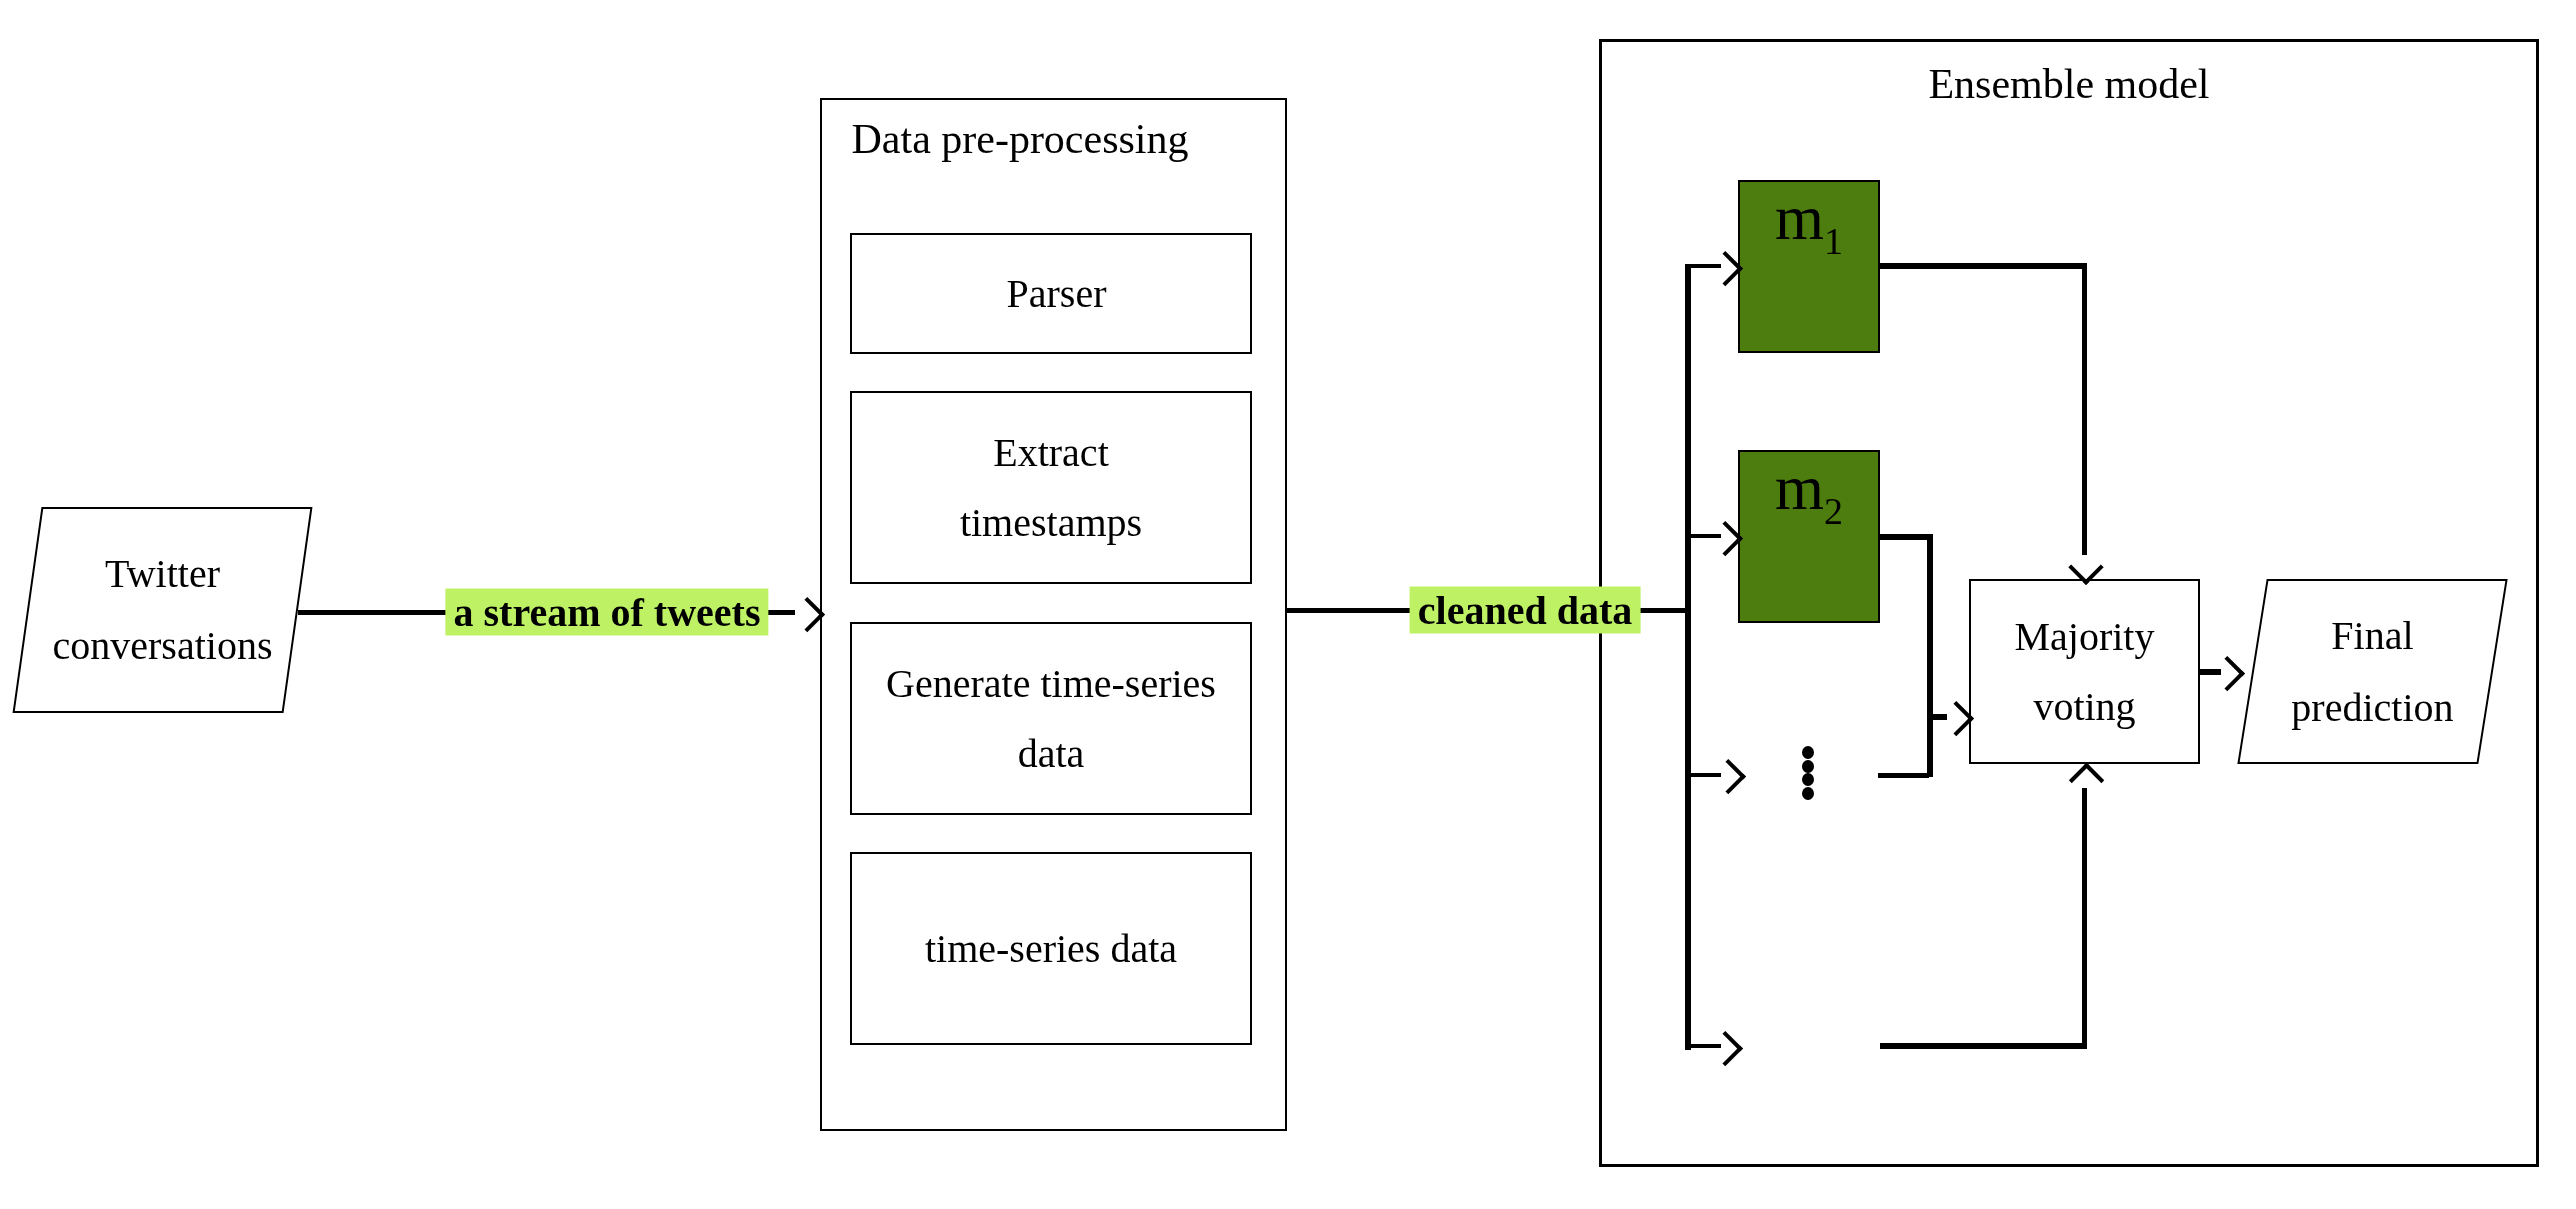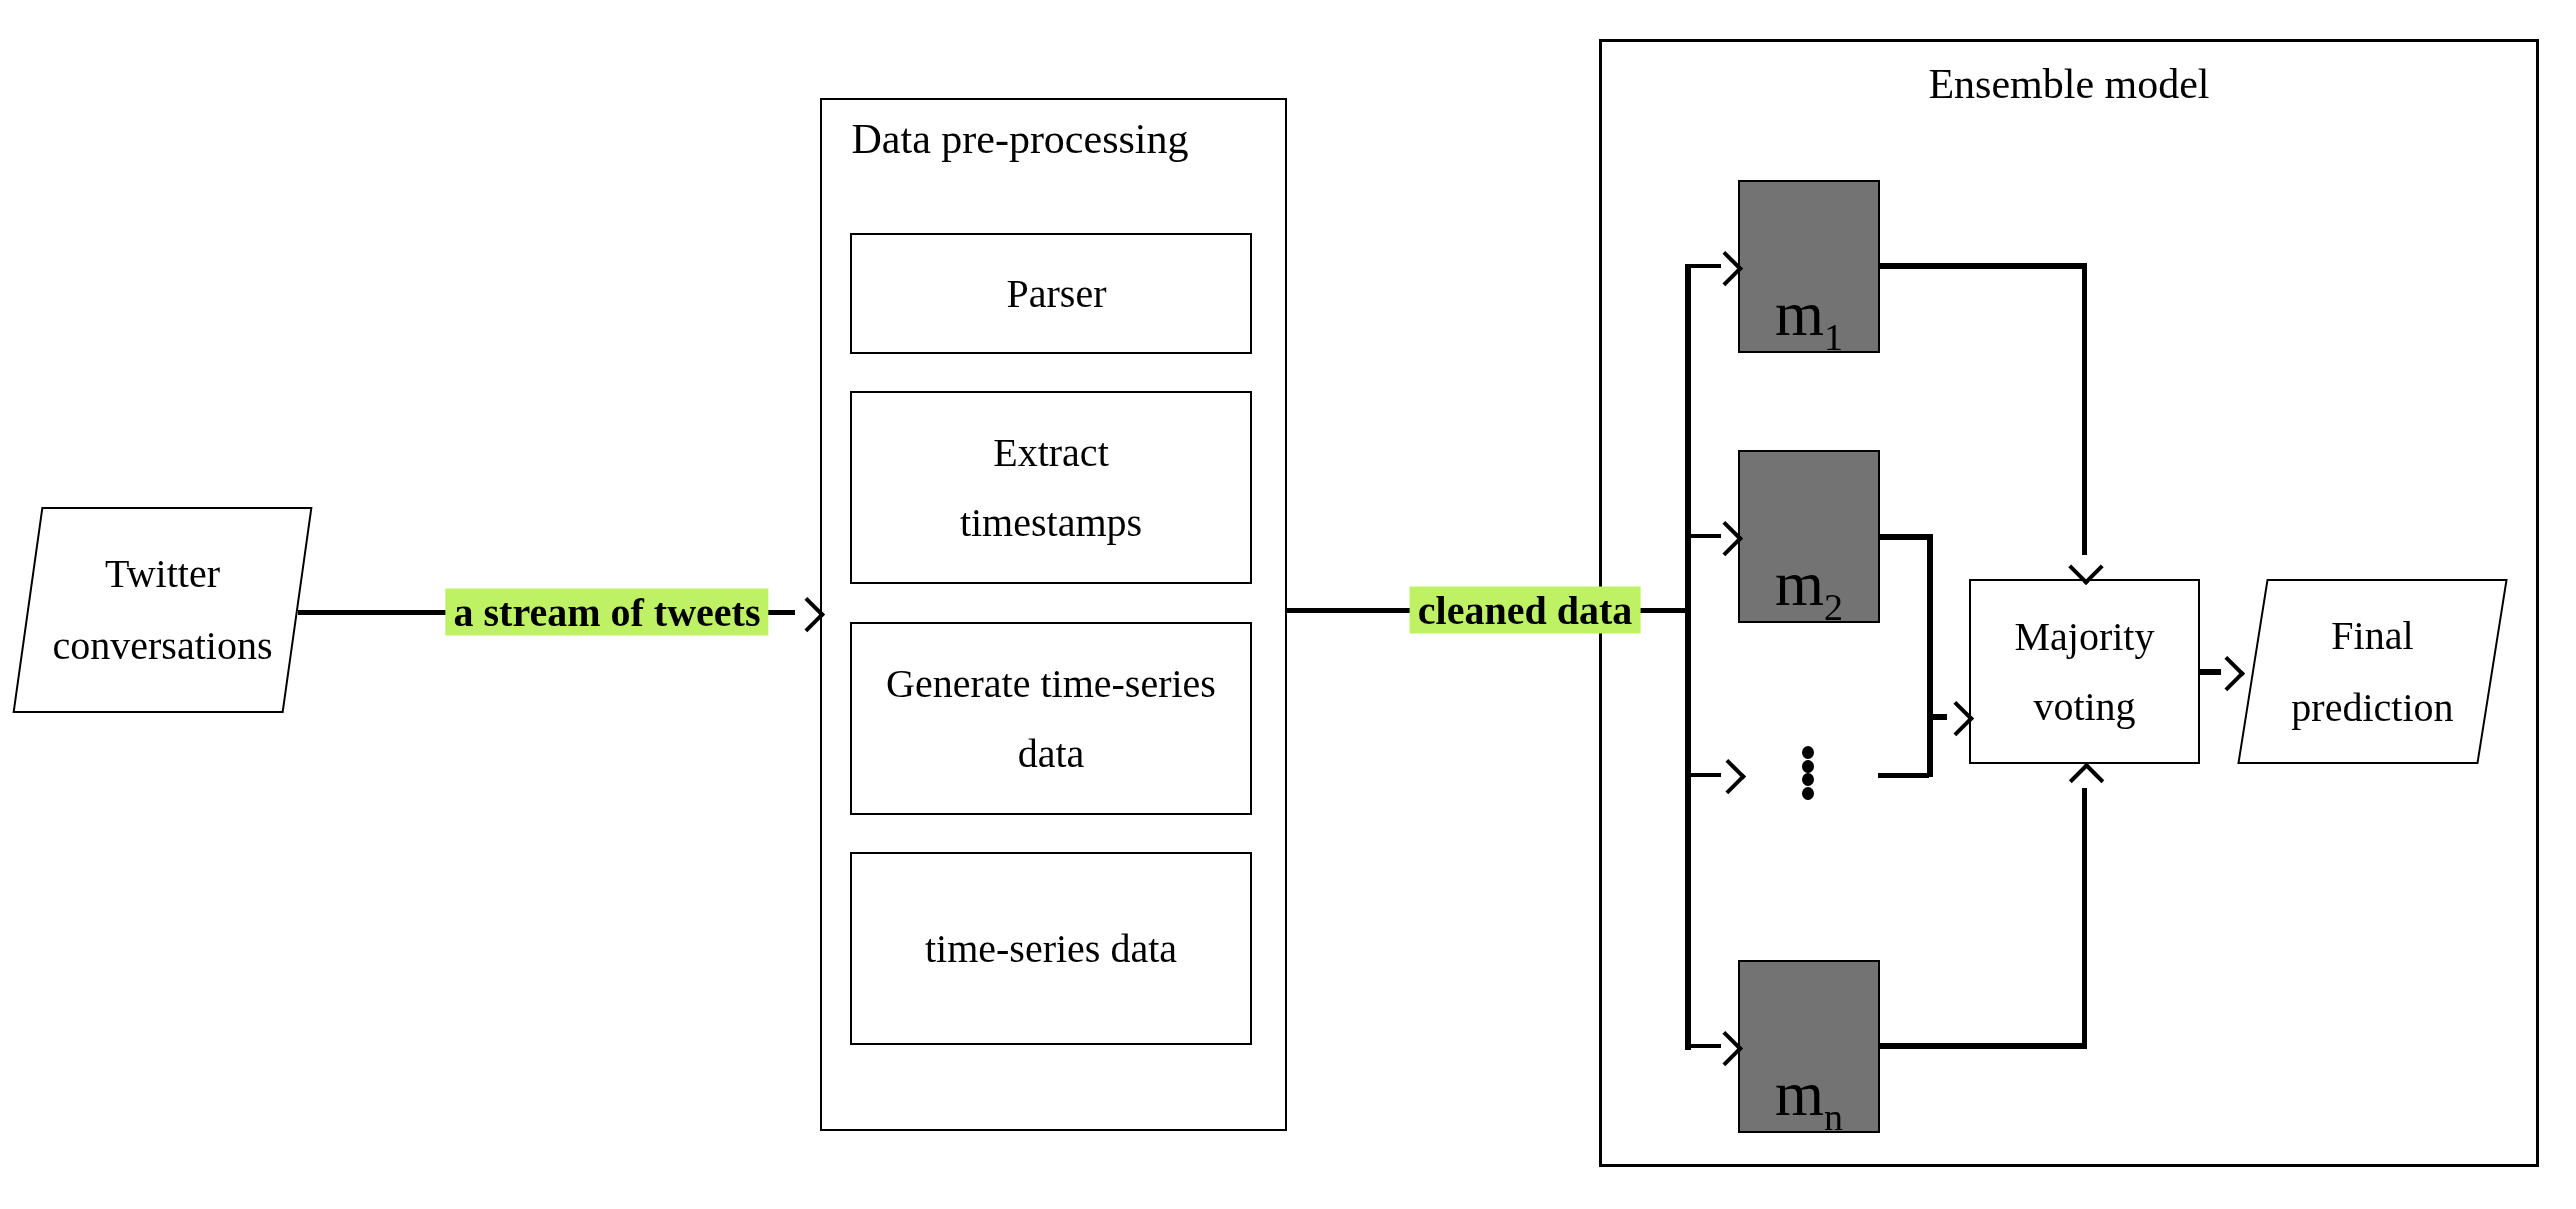--- a/index.html
+++ b/index.html
@@ -74,24 +74,24 @@
     transform: translate(-50%, -50%);
     background: #bef264;
     font-weight: bold;
     font-size: 40px;
     padding: 0 8.2px;
     white-space: nowrap;
   }
   .model-box {
     position: absolute;
     border: 2.1px solid #000000;
-    background: #737373;
-    box-sizing: border-box;
-    display: flex;
-    align-items: flex-end;
+    background: #4d7c0f;
+    box-sizing: border-box;
+    display: flex;
+    align-items: flex-start;
     justify-content: center;
     font-size: 63px;
   }
   .msub {
     font-size: 38px;
     position: relative;
     top: 15px;
   }
   
   .chev {
@@ -181,23 +181,20 @@
     <span><span>m</span><span class="msub">1</span></span>
   </div>
   <div class="model-box" style="left:1738px; top:450px; width:142px; height:173px;">
     <span><span>m</span><span class="msub">2</span></span>
   </div>
   <div class="vdots" style="left:1802px; top:746px; width:11.7px; height:54px;">
     <i></i>
       <i></i>
       <i></i>
       <i></i>
-  </div>
-  <div class="model-box" style="left:1738px; top:960px; width:142px; height:173px;">
-    <span><span>m</span><span class="msub">n</span></span>
   </div>
 
   <div class="box" style="left:1969px; top:579px; width:231px; height:185px;">
     <span>Majority</span>
     <span>voting</span>
   </div>
 
   <div class="para skew9" style="left:2252px; top:579px; width:241px; height:185px;">
     <div class="para-inner unskew9">
       <span>Final</span>

